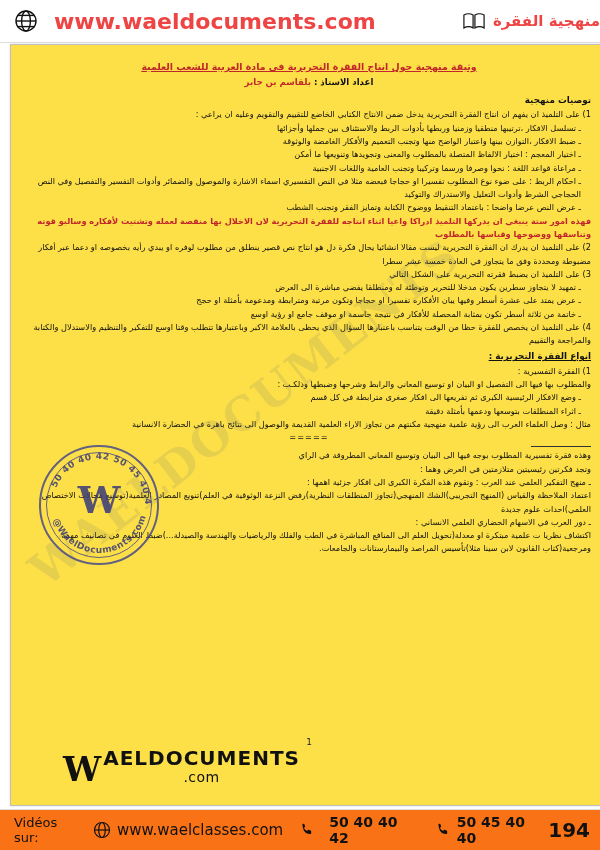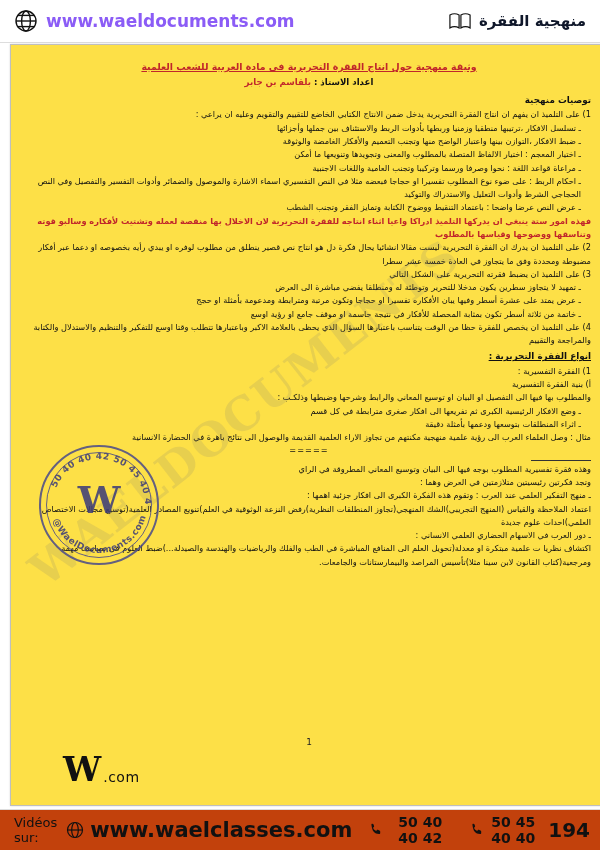--- a/index.html
+++ b/index.html
@@ -12,38 +12,38 @@
   
   .topbar{
     position:absolute;top:0;left:0;width:600px;height:42px;
     background:#ffffff;display:flex;align-items:center;
     border-bottom:1px solid #ddd;
   }
   .topbar .globe{
     margin-left:14px;width:24px;height:24px;flex:none;
   }
   .topbar .site{
-    font-size:17px;font-weight:bold;color:#8b5cf6;margin-left:8px;
+    font-size:22px;font-weight:bold;color:#ef4444;margin-left:16px;
     font-family:"DejaVu Sans", sans-serif;
   }
   .topbar .book{
     margin-left:auto;margin-right:8px;width:22px;height:18px;flex:none;
   }
   .topbar .ar-sub{
-    font-size:15px;font-weight:bold;color:#0f172a;margin-right:14px;direction:rtl;
+    font-size:15px;font-weight:bold;color:#ef4444;direction:rtl;
   }
   
   .botbar{
     position:absolute;bottom:0;left:0;width:600px;height:40px;
-    background:#c2410c;display:flex;align-items:center;
+    background:#f97316;display:flex;align-items:center;
     border-top:1px solid #ddd;font-size:13px;
   }
   .botbar .vid{margin-left:14px;font-size:13px;color:#111;}
   .botbar .gl2{width:18px;height:18px;margin-left:8px;flex:none;}
-  .botbar .cls{font-size:21px;font-weight:bold;margin-left:6px;color:#111;}
+  .botbar .cls{font-size:15px;font-weight:normal;margin-left:6px;color:#111;}
   .botbar .ph{width:16px;height:16px;margin-left:16px;flex:none;}
   .botbar .num{font-size:14px;font-weight:bold;margin-left:14px;color:#111;}
   .botbar .ph2{width:16px;height:16px;margin-left:14px;flex:none;}
   .botbar .num2{font-size:14px;font-weight:bold;margin-left:6px;color:#111;}
   .botbar .page{
     margin-left:auto;margin-right:10px;font-size:20px;font-weight:bold;color:#111;
   }
   
   .sheet{
     position:absolute;top:44px;left:10px;width:580px;height:760px;
@@ -174,21 +174,20 @@
     <p class="redtxt bold">فهذه امور ستة ينبغي ان يدركها التلميذ ادراكا واعيا اثناء انتاجه للفقرة التحريرية لان الاخلال بها منقصة لعمله وتشتيت لأفكاره وسالبو قوته وتناسقها ووضوحها وقياسها بالمطلوب</p>
     <p>2) على التلميذ ان يدرك ان الفقرة التحريرية ليست مقالا انشائيا يحال فكرة دل هو انتاج نص قصير ينطلق من مطلوب لوفره او يبدي رأيه بخصوصه او دعما عبر أفكار مضبوطة ومحددة وفق ما يتجاوز في العادة خمسة عشر سطرا</p>
     <p>3) على التلميذ ان يضبط فقرته التحريرية على الشكل التالي</p>
     <p class="ind">ـ تمهيد لا يتجاوز سطرين يكون مدخلا للتحرير وتوطئة له ومنطلقا يفضي مباشرة الى العرض</p>
     <p class="ind">ـ عرض يمتد على عشرة أسطر وفيها يبان الأفكاره تفسيرا او حجاجا وتكون مرتبة ومترابطة ومدعومة بأمثلة او حجج</p>
     <p class="ind">ـ خاتمة من ثلاثة أسطر تكون بمثابة المحصلة للأفكار في نتيجة حاسمة او موقف جامع او رؤية اوسع</p>
     <p>4) على التلميذ ان يخصص للفقرة حظا من الوقت يتناسب باعتبارها السؤال الذي يحظى بالعلامة الاكبر وباعتبارها تتطلب وقتا اوسع للتفكير والتنظيم والاستدلال والكتابة والمراجعة والتقييم</p>
 
     <div class="sec u">انواع الفقرة التحريرية :</div>
     <p>1) الفقرة التفسيرية :</p>
-    <p>أ) بنية الفقرة التفسيرية</p>
     <p>والمطلوب بها فيها الى التفصيل او البيان او توسيع المعاني والرابط وشرحها وضبطها وذلكـب :</p>
     <p class="ind">ـ وضع الافكار الرئيسية الكبرى ثم تفريعها الى افكار صغرى مترابطة في كل قسم</p>
     <p class="ind">ـ اثراء المنطلقات بتوسعها ودعمها بأمثلة دقيقة</p>
     <p>مثال : وصل العلماء العرب الى رؤية علمية منهجية مكنتهم من تجاوز الاراء العلمية القديمة والوصول الى نتائج باهرة في الحضارة الانسانية</p>
 
     <p class="ctr eq">=====</p>
     <div class="rule"></div>
     <p>وهذه فقرة تفسيرية المطلوب بوجه فيها الى البيان وتوسيع المعاني المطروقة في الراي</p>
     <p>وتجد فكرتين رئيسيتين متلازمتين في العرض وهما :</p>
     <p>ـ منهج التفكير العلمي عند العرب : وتقوم هذه الفكرة الكبرى الى افكار جزئية اهمها :</p>
@@ -215,20 +214,21 @@
         <textPath href="#arcBot" startOffset="10%">@WaelDocuments.com</textPath>
       </text>
     </svg>
   </div>
 
   <div class="pagenum">1</div>
 
   <div class="sheetlogo">
     <span class="mark">W</span>
     <span class="wordwrap">
+      <span class="word">AELDOCUMENTS</span>
       <span class="dotcom" style="display:block">.com</span>
     </span>
   </div>
 </div>
 
 <div class="botbar">
   <span class="vid">Vidéos sur:</span>
   <span class="gl2">
     <svg viewBox="0 0 24 24" width="18" height="18" fill="none" stroke="#111" stroke-width="1.6">
       <circle cx="12" cy="12" r="10"></circle>

